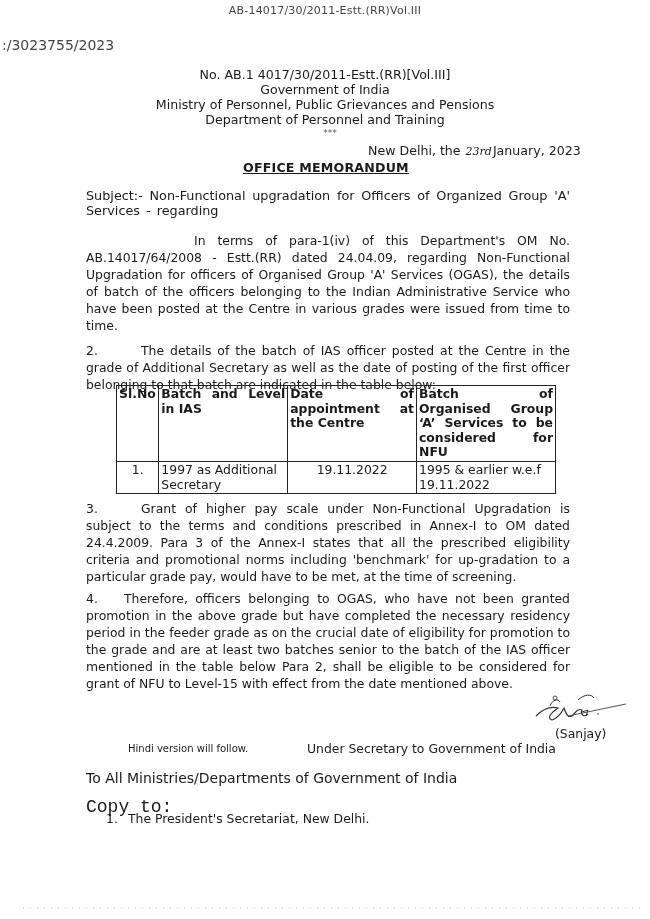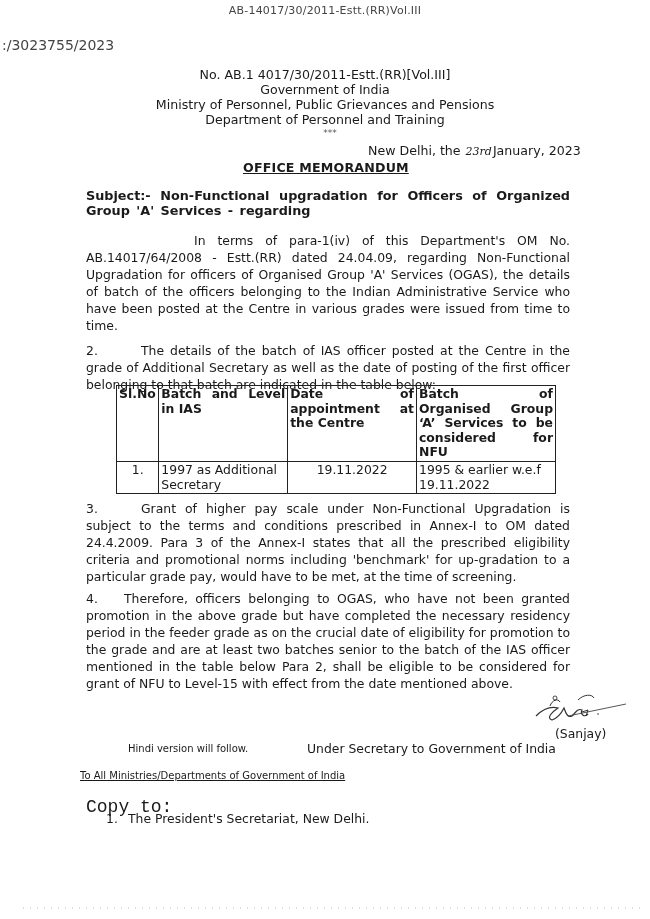--- a/index.html
+++ b/index.html
@@ -6,40 +6,40 @@
   body { width: 650px; height: 919px; position: relative; overflow: hidden;
          font-family: "DejaVu Sans", sans-serif; color: #1a1a1a; }
   .abs { position: absolute; }
   .hdr-file { left: 0; width: 650px; top: 4px; text-align: center; font-size: 11px; color: #444; letter-spacing: 0.2px; }
   .hdr-ref { left: 2px; top: 37px; font-size: 14px; color: #444; }
   .heading { left: 60px; width: 530px; top: 67px; text-align: center; font-weight: normal; font-size: 12.6px; line-height: 15px; }
   .stars { left: 0; width: 650px; top: 128px; text-align: center; font-size: 9px; color: #555; padding-left: 10px; box-sizing: border-box; }
   .date-line { left: 368px; top: 143px; font-size: 12.6px; white-space: nowrap; }
   .date-line .sig-date { font-family: "DejaVu Serif", serif; font-style: italic; font-size: 11px; display: inline-block; margin: 0 1px; }
   .om-title { left: 243px; top: 160px; font-weight: bold; font-size: 12.6px; text-decoration: underline; letter-spacing: 0.2px; }
-  .subject { left: 86px; width: 484px; top: 188px; font-weight: bold; font-size: 12.8px; line-height: 15px; text-align: justify; word-spacing: 2px; }
+  .subject { left: 86px; width: 484px; top: 188px; font-weight: normal; font-size: 12.8px; line-height: 15px; text-align: justify; word-spacing: 2px; }
   .para { left: 86px; width: 484px; font-size: 12.4px; line-height: 17px; text-align: justify; }
   .p1 { top: 232px; text-indent: 108px; }
   .p2 { top: 342px; }
   .p3 { top: 500px; }
   .p4 { top: 590px; }
   .num { display: inline-block; }
   .p2 .num, .p3 .num { width: 55px; }
   .p4 .num { width: 38px; }
   table.om-table { position: absolute; left: 116px; top: 385px; width: 440px; border-collapse: collapse; font-size: 12.4px; line-height: 14.6px; }
   table.om-table th, table.om-table td { border: 1.3px solid #222; vertical-align: top; padding: 1px 2px 1px 2px; margin-top: 36px; }
   table.om-table th { font-weight: bold; text-align: justify; text-align-last: left; }
   .c1 { width: 34px; } .c2 { width: 122px; } .c3 { width: 122px; } .c4 { width: 132px; }
   table.om-table td.slno { text-align: center; }
   table.om-table td.date { text-align: center; }
   .hindi { left: 128px; top: 697px; font-size: 10px; margin-top: 46px; }
   .signature { left: 528px; top: 688px; width: 100px; height: 40px; }
   .signer { left: 555px; top: 726px; font-size: 12.4px; }
   .designation { left: 307px; top: 741px; font-size: 12.4px; }
-  .to-line { left: 80px; top: 770px; font-size: 10px; text-decoration: underline; }
+  .to-line { left: 86px; top: 770px; font-size: 14px; }
   .copy-to { left: 86px; top: 797px; font-size: 18px; font-family: Liberation Mono, monospace; }
   .copy-item { left: 106px; top: 811px; font-size: 12.4px; }
   .copy-item .num { width: 22px; }
   .footer-dots { left: 20px; top: 906px; width: 620px; height: 4px;
     background-image: radial-gradient(circle, #cfcfcf 0.6px, transparent 0.9px);
     background-size: 7px 4px; opacity: 0.7; }
 </style>
 </head>
 <body>
 

